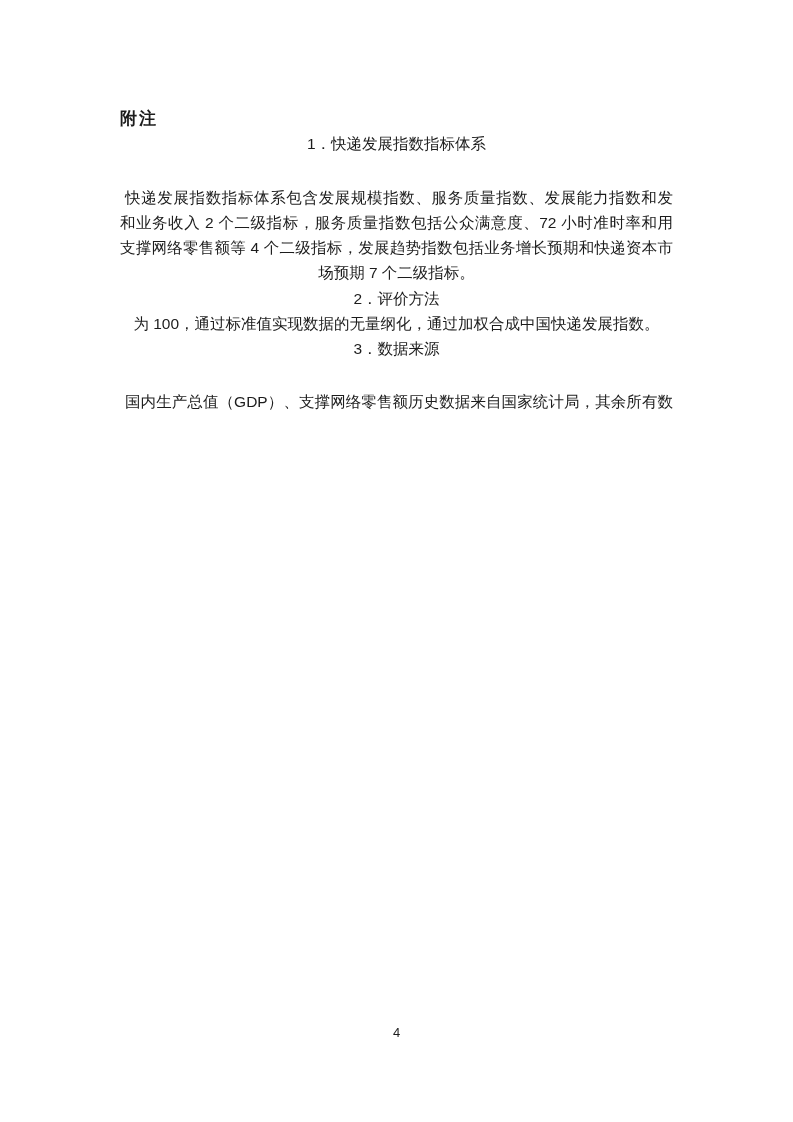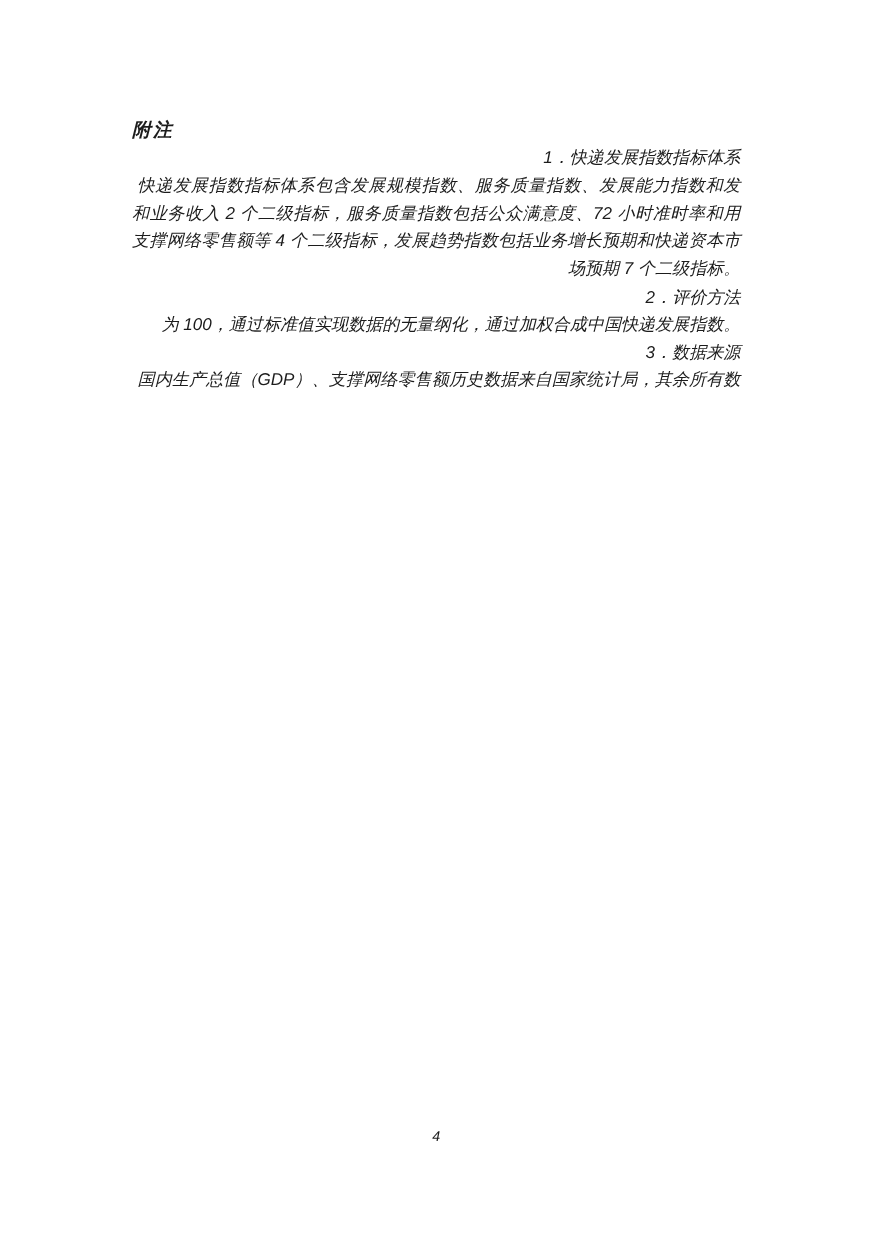--- a/index.html
+++ b/index.html
@@ -5,46 +5,46 @@
   * { margin: 0; padding: 0; box-sizing: border-box; }
   html, body { background: #ffffff; }
   .page {
     position: relative;
     width: 793px;
     height: 1122px;
     background: #ffffff;
     overflow: hidden;
     font-family: "Liberation Sans", sans-serif;
     color: #1c1c1c;
-    font-style: italic;
   }
   .content {
     position: absolute;
     left: 120px;
     top: 106px;
     width: 553px;
   }
   .heading {
     font-size: 17px;
     font-weight: bold;
     line-height: 25.25px;
     letter-spacing: 2px;
   }
   .line {
     font-size: 15.5px;
     line-height: 25.25px;
-    text-align: right;
+    text-align: center;
   }
   .line.full {
     text-align: justify;
     text-align-last: justify;
     text-justify: inter-character;
   }
   .line.indent {
     text-indent: 5px;
+    margin-top: 28px;
   }
   .pagenum {
     position: absolute;
     left: 0;
     top: 1026px;
     width: 100%;
     text-align: center;
     font-size: 13px;
     line-height: 14px;
     color: #1c1c1c;

